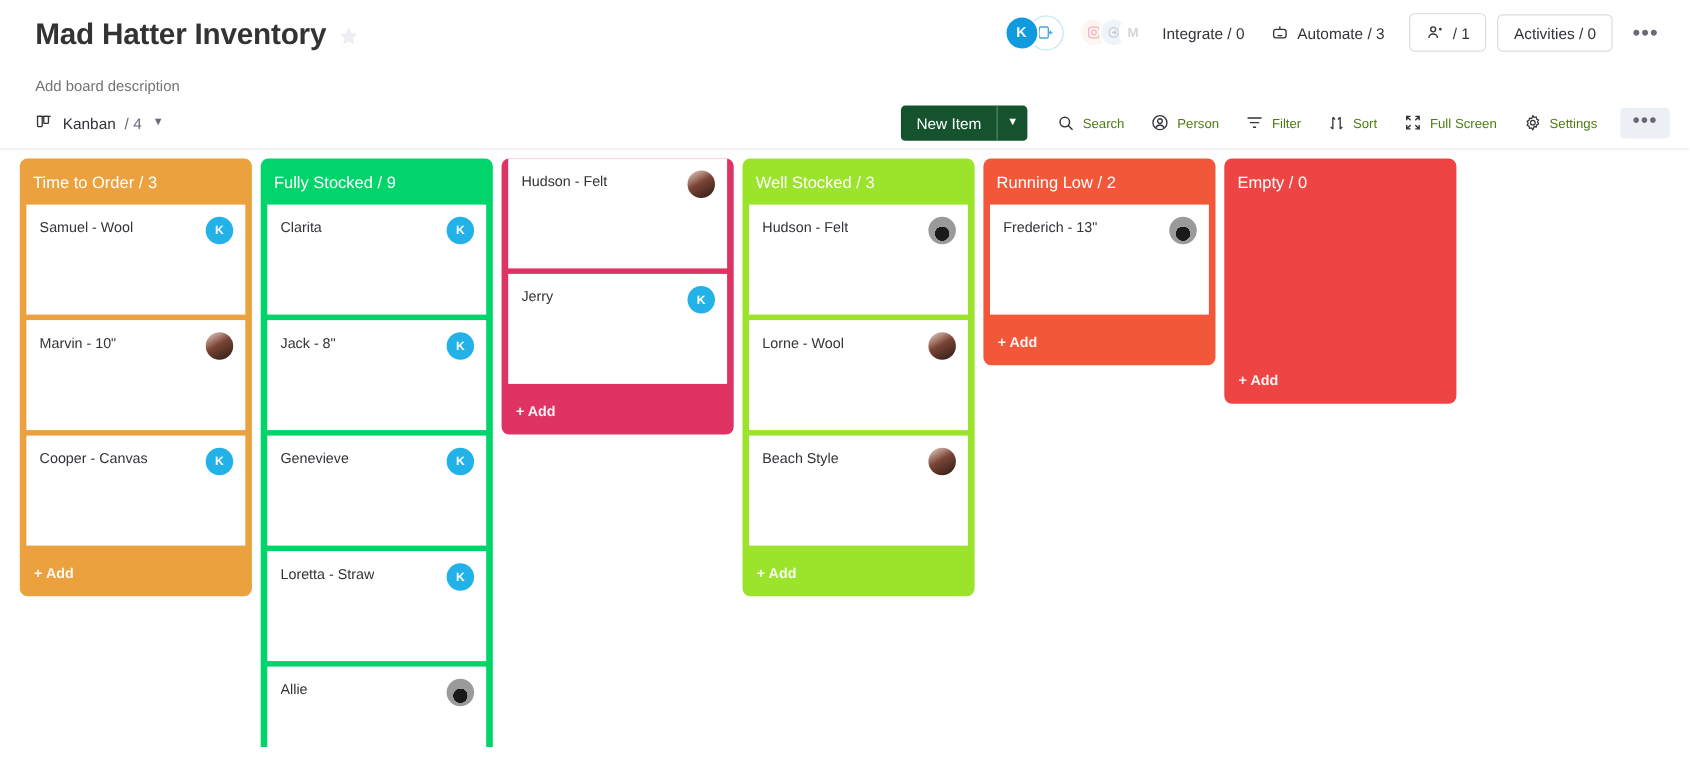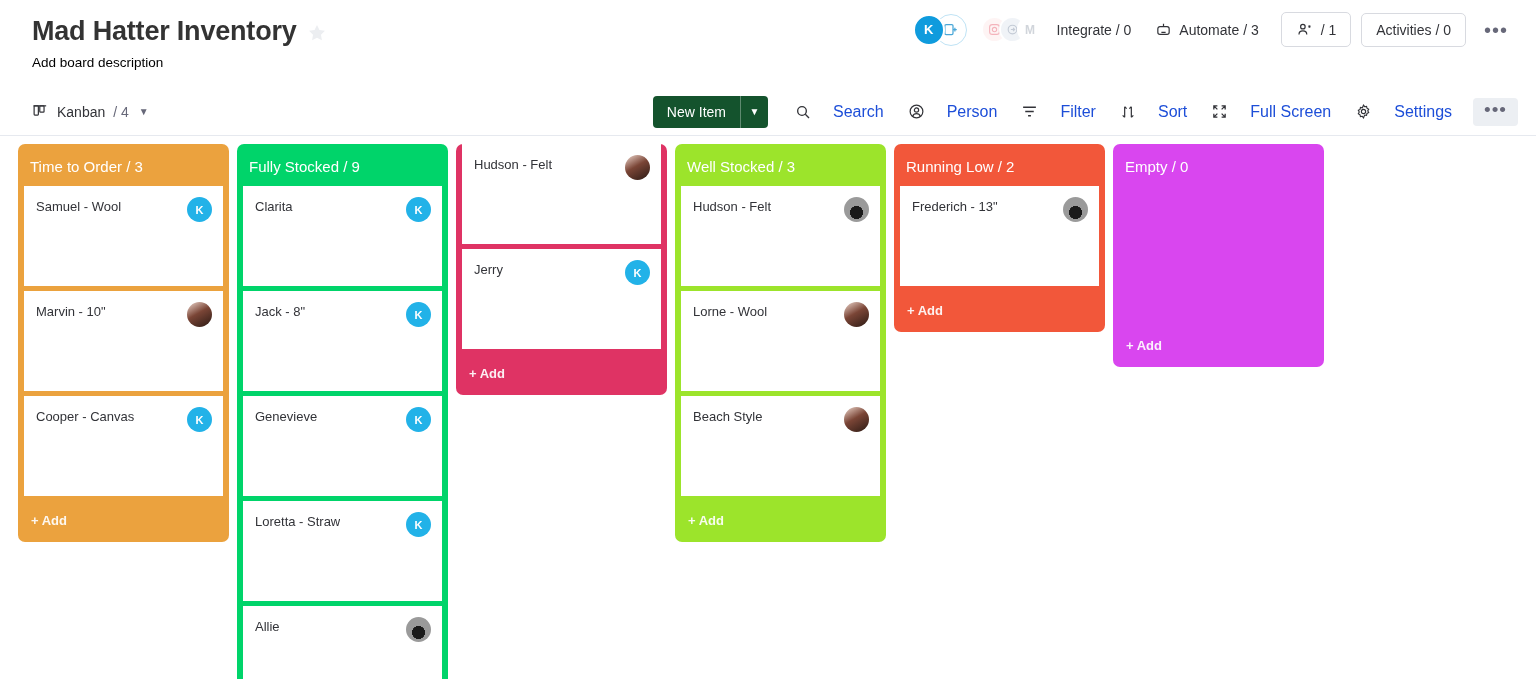--- a/index.html
+++ b/index.html
@@ -20,23 +20,23 @@
   .board-title {
     font-size: 27px;
     font-weight: bold;
     color: #333333;
     letter-spacing: -0.2px;
     line-height: 34px;
     text-align: center;
   }
   .star-icon { width: 20px; height: 20px; display:block; margin-top: 4px; }
   .board-desc {
-    margin-top: 7px;
+    margin-top: 23px;
     font-size: 13.5px;
-    color: #000000;
+    color: #737373;
   }
 
   
   .header-right {
     position: absolute;
     top: 12px; right: 18px;
     display: flex; align-items: center; gap: 0px;
   }
   .avatar-group { display: flex; align-items: center; margin-right: 14px; }
   .av {
@@ -106,22 +106,22 @@
   .new-item .ni-label {
     font-size: 14px; font-weight: 500;
     padding: 0 14px; display:flex; align-items:center;
   }
   .new-item .ni-split {
     width: 28px; display:flex; align-items:center; justify-content:center;
     border-left: 1px solid rgba(255,255,255,.32);
     font-size: 10px;
   }
   .tbtn {
-    display: flex; align-items: center; gap: 22px;
-    font-size: 16px; color: #1d4ed8;
+    display: flex; align-items: center; gap: 7px;
+    font-size: 12px; color: #4d7c0f;
     padding: 7px 11px; border-radius: 4px; cursor: pointer;
     white-space: nowrap;
   }
   .tdots {
     background: #eceff3; border-radius: 4px;
     color: #676879; font-size: 19px; letter-spacing: 1px;
     padding: 2px 11px 7px; margin-left: 8px; cursor: pointer;
     line-height: 19px;
   }
 
@@ -420,18 +420,18 @@
       <div class="add-row">+ Add</div>
     </div>
     <div class="column" style="background: rgb(242, 87, 58);">
       <div class="col-title">Running Low / 2</div>
       <div class="card">
         <div class="card-title">Frederich - 13"</div>
         <div class="card-av ph2"></div>
       </div>
       <div class="add-row">+ Add</div>
     </div>
-    <div class="column gray" style="background: #d946ef;">
+    <div class="column gray" style="background: #ef4444;">
       <div class="col-title">Empty / 0</div>
       <div class="col-empty-body" style="height: 140px;"></div>
       <div class="add-row">+ Add</div>
     </div>
   </div>
 
 </body></html>

